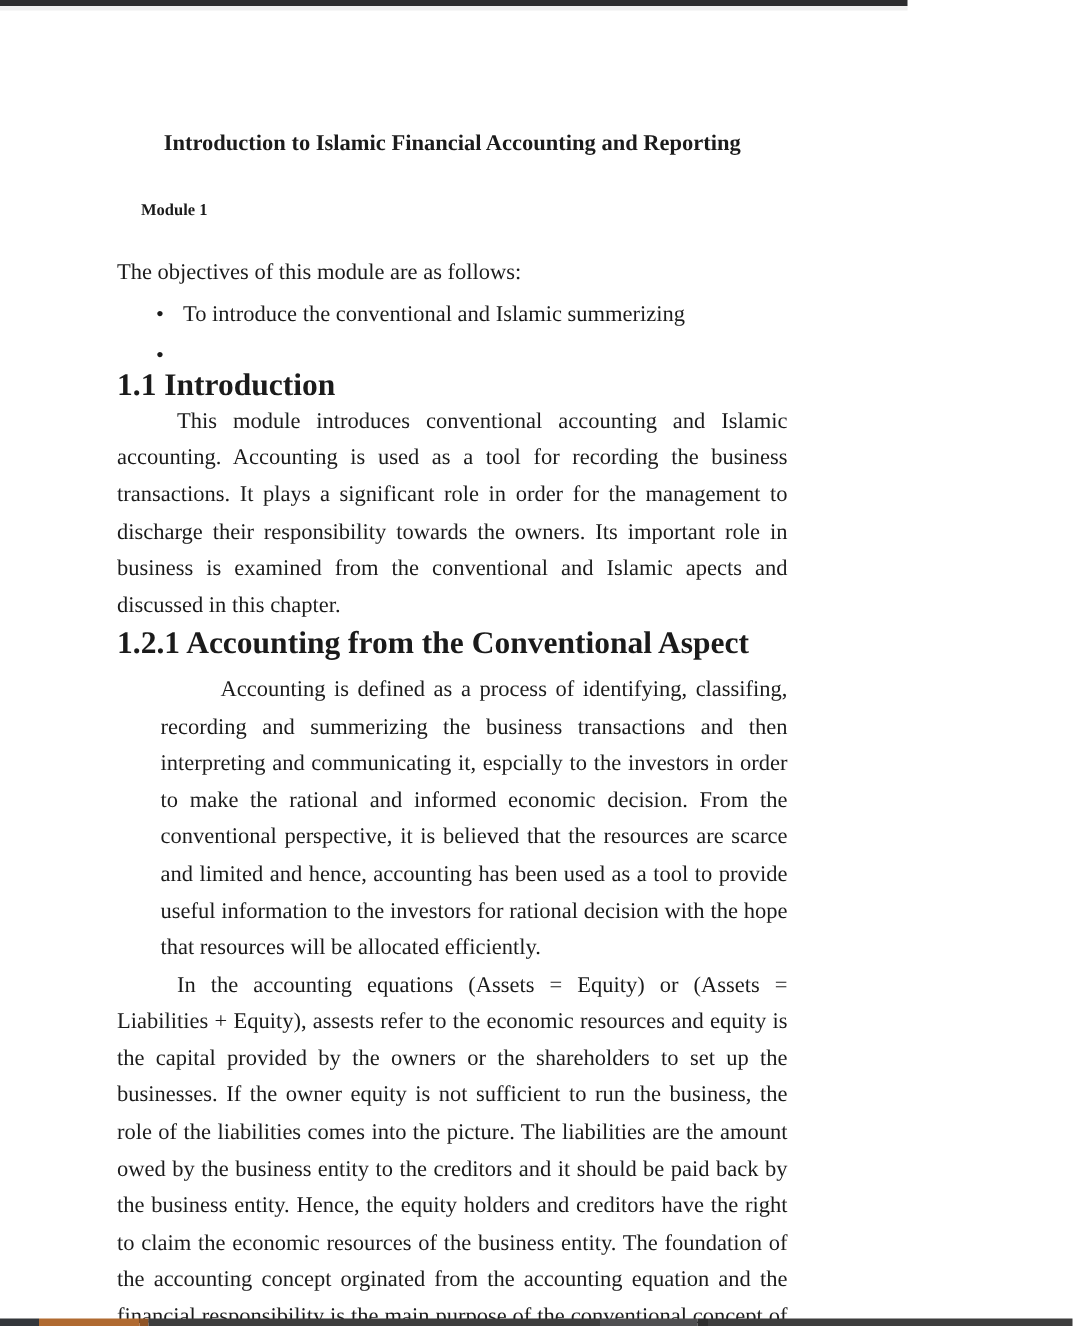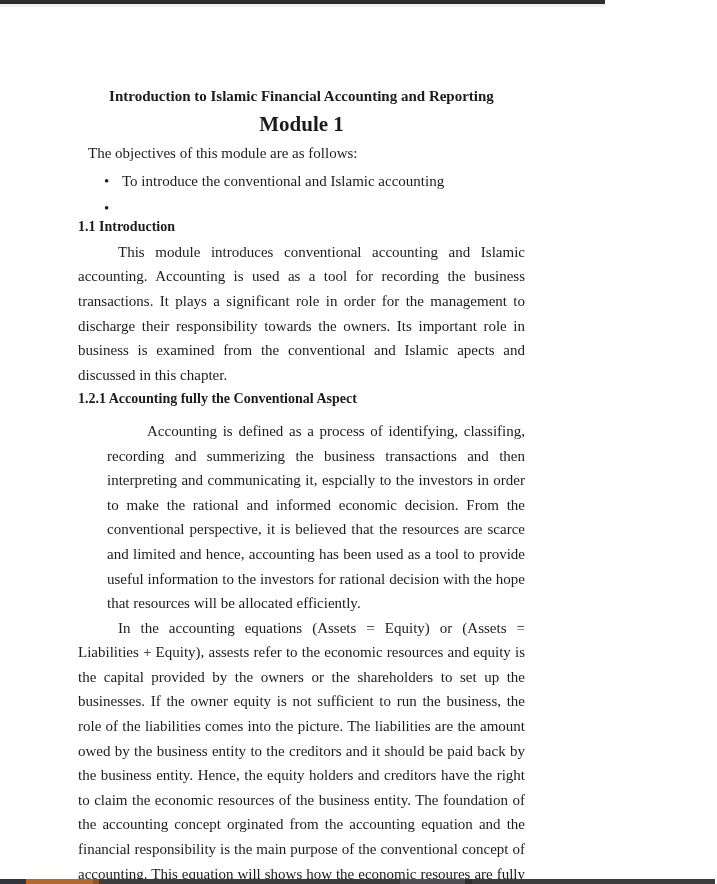--- a/index.html
+++ b/index.html
@@ -34,47 +34,47 @@
     line-height: 24.6px;
   }
   .doc-title {
     margin: 0;
     text-align: center;
     font-weight: bold;
     font-size: 15px;
     line-height: 28px;
   }
   .doc-subtitle {
-    margin: 0;
-    text-align: center;
+    margin: 16px;
+    text-align: left;
     font-weight: bold;
-    font-size: 21px;
+    font-size: 11px;
     line-height: 28px;
   }
   .objectives-intro {
-    margin: 3px 0 0 10px;
+    margin: 3px 0 0 0;
   }
   .bullets {
     list-style: none;
     margin: 3px 0 0 0;
     padding: 0;
   }
   .bullets li {
     position: relative;
     padding-left: 44px;
     margin-top: 3px;
   }
   .bullets .bullet {
     position: absolute;
     left: 26px;
     top: 0;
   }
   .heading {
     font-weight: bold;
-    font-size: 14px;
+    font-size: 21px;
     margin: 0;
     line-height: 24.6px;
   }
   .heading.h11 { margin-top: 22px; }
   .heading.h12 { margin-top: 16px; }
   .body-para {
     margin: 0;
     text-align: justify;
     text-indent: 40px;
   }
@@ -100,31 +100,31 @@
   <div class="page">
 
     <h1 class="doc-title">Introduction to Islamic Financial Accounting and Reporting</h1>
     <h2 class="doc-subtitle">Module 1</h2>
 
     <p class="objectives-intro">The objectives of this module are as follows:</p>
 
     <ul class="bullets">
       <li>
         <span class="bullet">•</span>
-        <span>To introduce the conventional and Islamic accounting</span>
+        <span>To introduce the conventional and Islamic summerizing</span>
       </li>
       <li>
         <span class="bullet">•</span>
       </li>
     </ul>
 
     <h3 class="heading h11">1.1 Introduction</h3>
     <p class="body-para">This module introduces conventional accounting and Islamic accounting. Accounting is used as a tool for recording the business transactions. It plays a significant role in order for the management to discharge their responsibility towards the owners. Its important role in business is examined from the conventional and Islamic apects and discussed in this chapter.</p>
 
-    <h3 class="heading">1.2.1 Accounting fully the Conventional Aspect</h3>
+    <h3 class="heading">1.2.1 Accounting from the Conventional Aspect</h3>
     <p class="body-para gap-small">Accounting is defined as a process of identifying, classifing, recording and summerizing the business transactions and then interpreting and communicating it, espcially to the investors in order to make the rational and informed economic decision. From the conventional perspective, it is believed that the resources are scarce and limited and hence, accounting has been used as a tool to provide useful information to the investors for rational decision with the hope that resources will be allocated efficiently.</p>
     <p class="body-para">In the accounting equations (Assets = Equity) or (Assets = Liabilities + Equity), assests refer to the economic resources and equity is the capital provided by the owners or the shareholders to set up the businesses. If the owner equity is not sufficient to run the business, the role of the liabilities comes into the picture. The liabilities are the amount owed by the business entity to the creditors and it should be paid back by the business entity. Hence, the equity holders and creditors have the right to claim the economic resources of the business entity. The foundation of the accounting concept orginated from the accounting equation and the financial responsibility is the main purpose of the conventional concept of accounting. This equation will shows how the economic resoures are fully utilized to generate the maximum return to the shareholders and to cover the interest and the principal that the business entity borrowed.</p>
 
   </div>
 
   <div class="bottom-bar">
       <div style="width: 26px; background: rgb(51, 54, 59);"></div>
       <div style="width: 67px; background: rgb(176, 106, 49);"></div>
       <div style="width: 6px; background: rgb(143, 84, 38);"></div>
       <div style="width: 301px; background: rgb(61, 61, 61);"></div>

